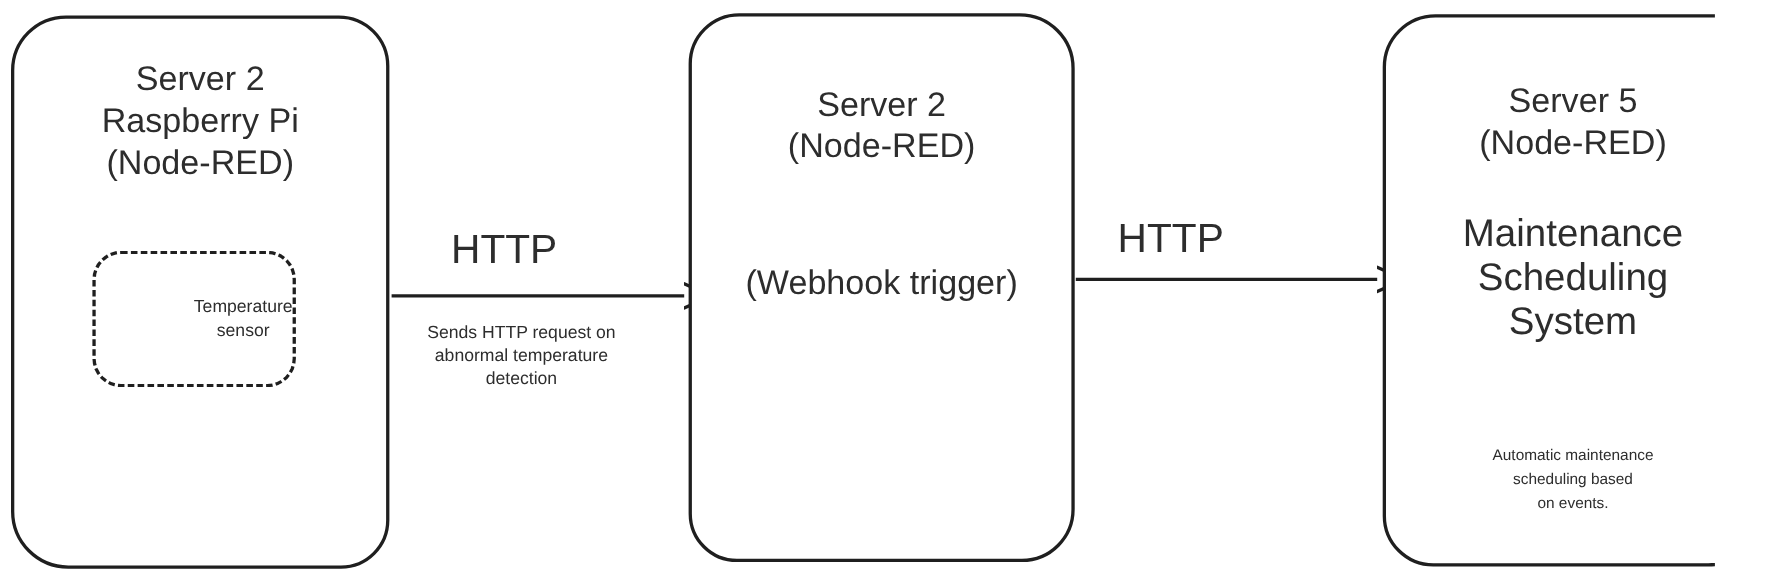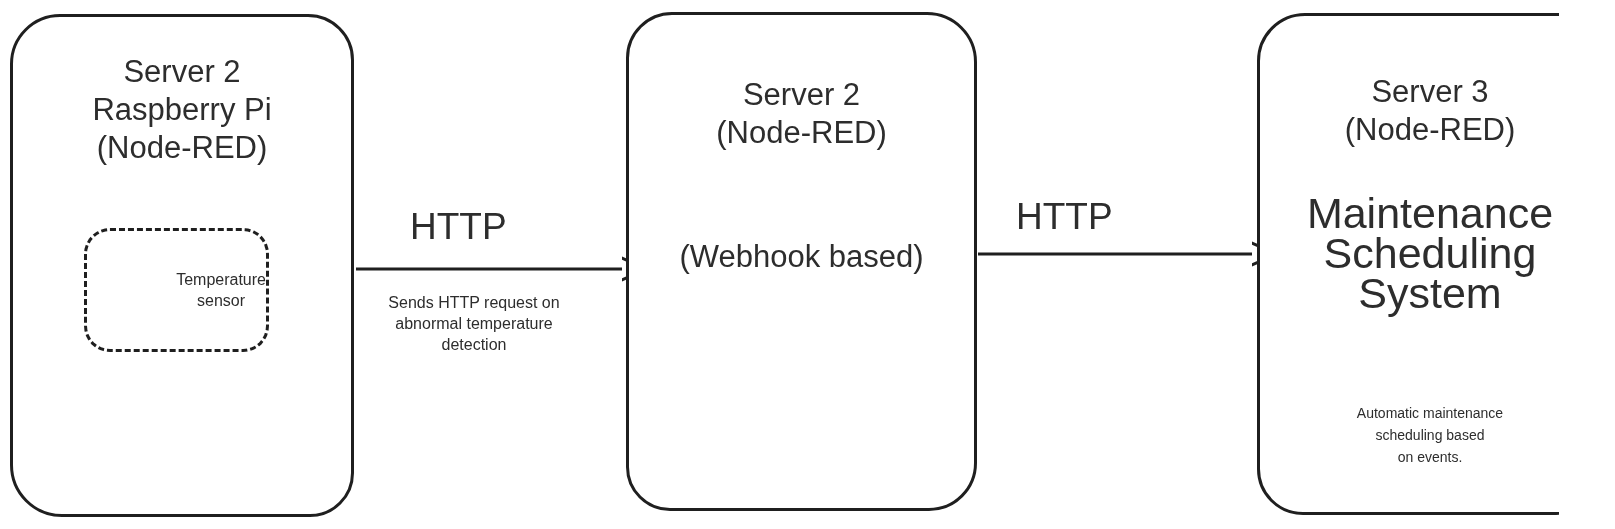--- a/index.html
+++ b/index.html
@@ -41,21 +41,21 @@
     text-align: center;
     white-space: pre-line;
     color: var(--text);
   }
 
   .title-lg { font-size: 31px; line-height: 38px; }
   .node-left  .node-title { top: 36px; }
   .node-mid   .node-title { top: 61px; }
   .node-mid   .node-subtitle { top: 223px; font-size: 31px; line-height: 38px; }
   .node-right .node-title { top: 57px; }
-  .node-right .node-heading { top: 177px; font-size: 43px; line-height: 40px; }
+  .node-right .node-heading { top: 177px; font-size: 35px; line-height: 40px; }
   .node-right .node-note { top: 386px; font-size: 14px; line-height: 22px; }
 
   .inner-dashed {
     position: absolute;
     left: 71px; top: 211px;
     width: 185px; height: 124px;
     border: 3px dashed var(--stroke);
     border-radius: 26px;
     display: flex;
     align-items: center;
@@ -110,25 +110,25 @@
 (Node-RED)</div>
     <div class="inner-dashed">
       <span>Temperature
 sensor</span>
     </div>
   </div>
 
   <div class="node node-mid">
     <div class="node-text node-title title-lg">Server 2
 (Node-RED)</div>
-    <div class="node-text node-subtitle">(Webhook based)</div>
+    <div class="node-text node-subtitle">(Webhook trigger)</div>
   </div>
 
   <div class="node node-right">
-    <div class="node-text node-title title-lg">Server 3
+    <div class="node-text node-title title-lg">Server 5
 (Node-RED)</div>
     <div class="node-text node-heading">Maintenance
 Scheduling
 System</div>
     <div class="node-text node-note">Automatic maintenance
 scheduling based
 on events.</div>
   </div>
 
   <div class="edge-label edge-label-1">HTTP</div>

